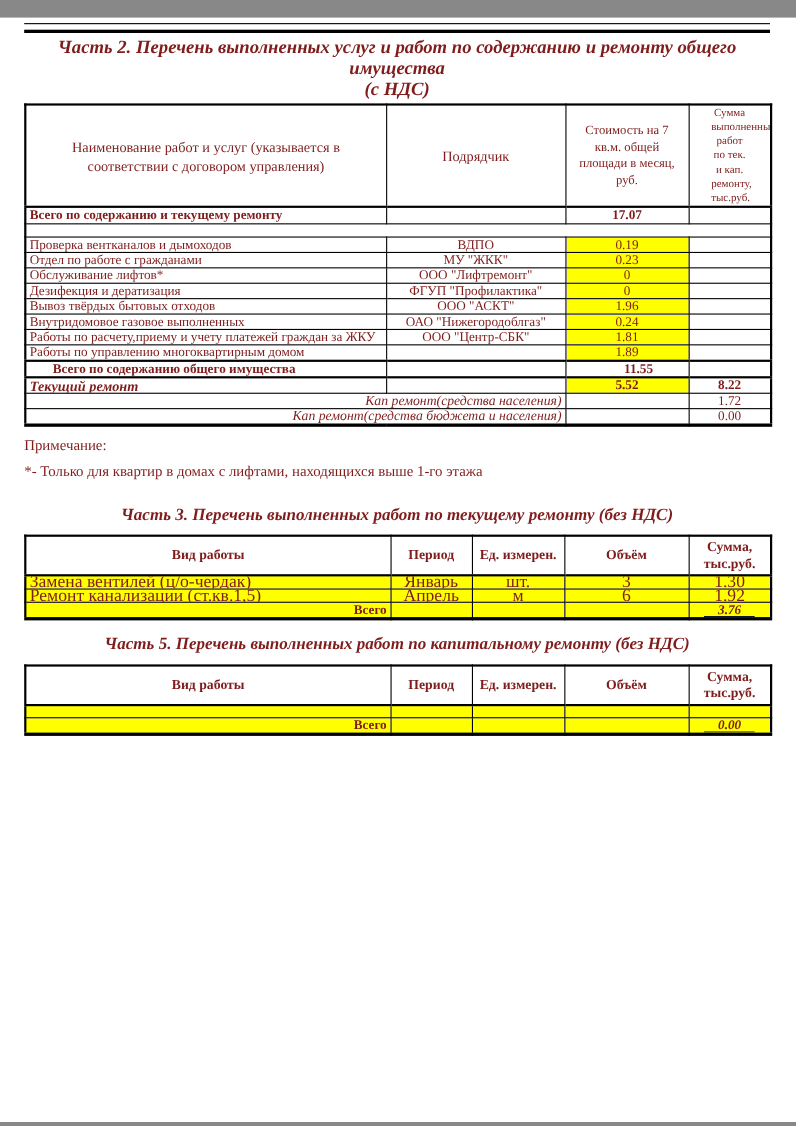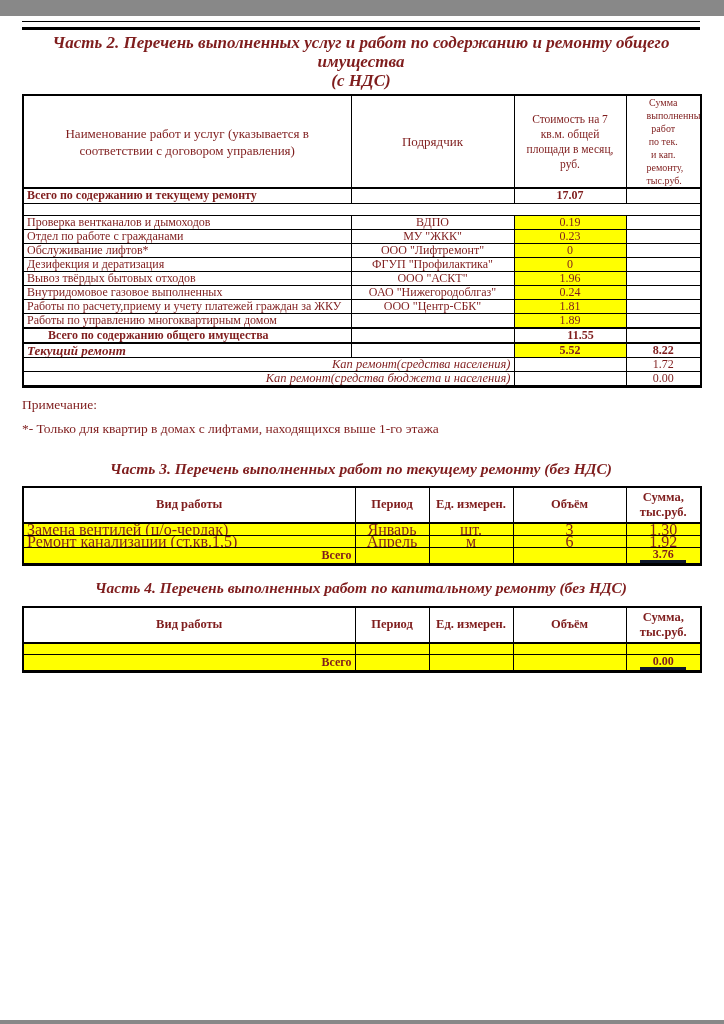--- a/index.html
+++ b/index.html
@@ -49,21 +49,21 @@
   .note-block { margin-top:8px; font-size:13.5px; line-height:18px; }
   .note-line2 { margin-top:6px; }
 
   
   .t345 th { font-weight:bold; text-align:center; vertical-align:middle; font-size:12.5px; line-height:15px; white-space:normal; border-bottom-width:2px; height:36px; }
   .t345 td { height:12px; font-size:16px; line-height:11px; padding:0 3px; text-align:center; }
   .t345 td.c-work { text-align:left; }
   .t345 tr.r-total td { font-size:12px; font-weight:bold; height:14px; border-top-width:1px; }
   .t345 tr.r-total .c-work { text-align:right; }
   .t345 tr.r-empty td { height:12px; }
-  .u-total { display:inline-block; min-width:46px; border-bottom:3px solid #0f172a; line-height:12px; }
+  .u-total { display:inline-block; min-width:46px; border-bottom:1px solid #0f172a; line-height:12px;font-style:italic; }
 
   .gap-note-to-p3 { height:22px; }
   .gap-p3-title-to-table { height:8px; }
   .gap-p3-to-p4 { height:13px; }
   .gap-p4-title-to-table { height:9px; }
 </style>
 </head>
 <body>
 
 <div class="page">
@@ -236,21 +236,21 @@
           <td class="c-work hl">Всего</td>
           <td class="hl"></td>
           <td class="hl"></td>
           <td class="hl"></td>
           <td class="hl"><span class="u-total">3.76</span></td>
         </tr>
       </tbody>
     </table>
 
     <div class="gap-p3-to-p4"></div>
-    <div class="h-part">Часть 4. Перечень выполненных работ по капитальному ремонту (без НДС)</div>
+    <div class="h-part">Часть 5. Перечень выполненных работ по капитальному ремонту (без НДС)</div>
     <div class="gap-p4-title-to-table"></div>
 
     <table class="t345">
       <colgroup>
         <col style="width:332px">
           <col style="width:74px">
           <col style="width:84px">
           <col style="width:113px">
           <col style="width:75px">
       </colgroup>

